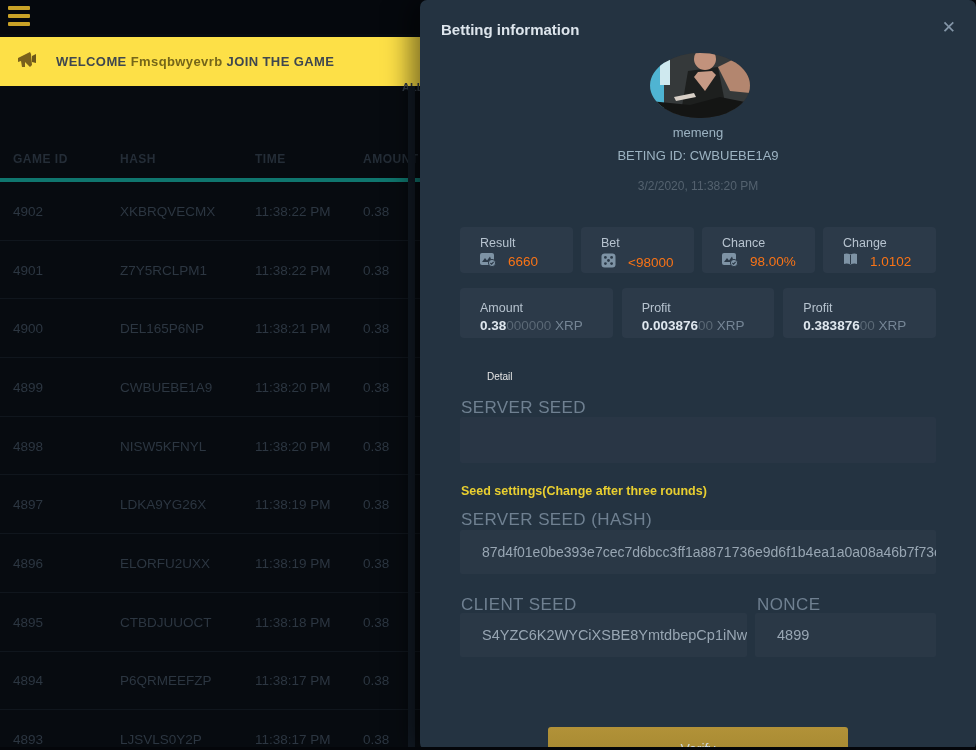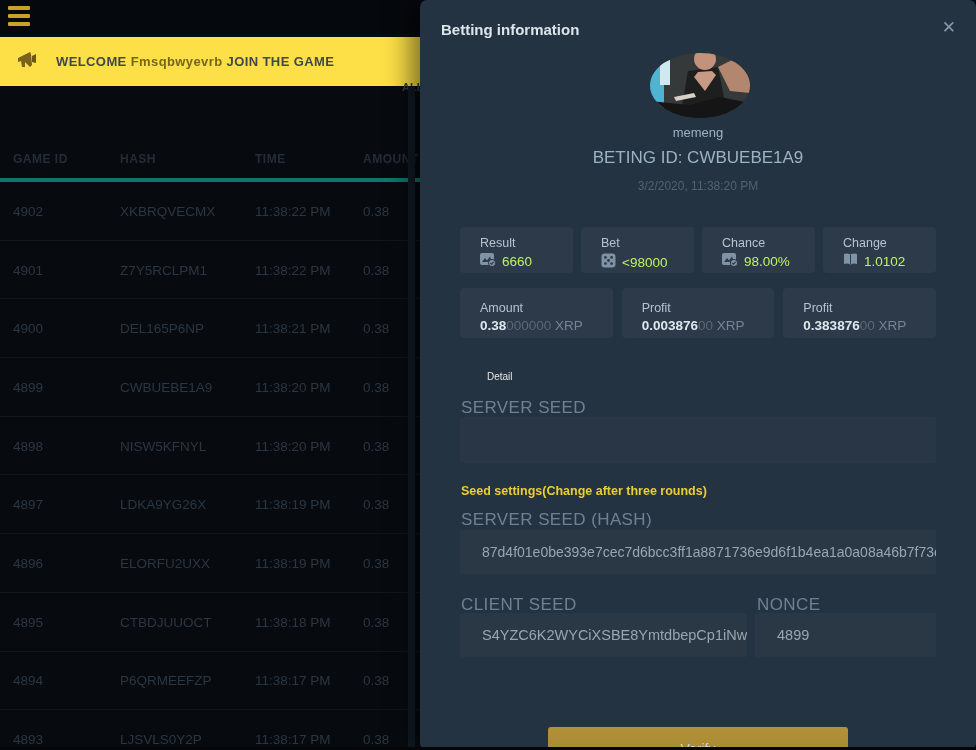--- a/index.html
+++ b/index.html
@@ -36,29 +36,29 @@
   .modal { position:absolute; left:420px; top:0; width:556px; height:750px; background:#243341;
            box-shadow:-10px 0 26px rgba(0,0,0,.5);border-radius:7px; }
   .m-title { position:absolute; left:21px; top:21px; font-size:15px; font-weight:bold; color:#dde5ec; }
   .m-close { position:absolute; right:20px; top:19px; font-size:17px; color:#8496a8; cursor:pointer; line-height:1; }
 
   .avatar { position:absolute; left:230px; top:53px; width:100px; height:65px; border-radius:50%;
             overflow:hidden; background:#2e3234; }
   .m-user { position:absolute; left:0; top:125px; width:556px; text-align:center;
             font-size:13px; color:#9cb3c2; }
   .m-bid  { position:absolute; left:0; top:148px; width:556px; text-align:center;
-            font-size:17px; color:#9cb3c2; }
+            font-size:13px; color:#9cb3c2; }
   .m-date { position:absolute; left:0; top:179px; width:556px; text-align:center;
             font-size:12px; color:#54626f; }
 
   .stats1 { position:absolute; left:40px; top:227px; width:476px; height:46px; display:flex; gap:8px; }
   .stats2 { position:absolute; left:40px; top:288px; width:476px; height:50px; display:flex; gap:9px; }
   .sbox { flex:1; background:#2c3a49; border-radius:4px; padding:9px 0 0 20px; overflow:hidden; }
   .sbox .lbl { font-size:12.5px; color:#b7c3cf; }
-  .sbox .val { margin-top:3px; font-size:13.5px; color:#bef264; display:flex; align-items:center; gap:6px; }
+  .sbox .val { margin-top:3px; font-size:13.5px; color:#f97316; display:flex; align-items:center; gap:12px; }
   .sbox .val svg { flex:none; }
   .abox { flex:1; background:#2c3a49; border-radius:4px; padding:13px 0 0 20px; overflow:hidden; }
   .abox .lbl { font-size:12.5px; color:#b7c3cf; }
   .abox .val { margin-top:3px; font-size:13.5px; }
   .abox .b { font-weight:bold; color:#dfe7ee; }
   .abox .d { color:#5a6875; }
   .abox .cur { color:#758595;margin-top:16px; }
 
   .m-detail { position:absolute; left:41px; top:371px; font-size:10px; color:#e5e5e5;margin-left:26px; }
   .seclbl  { position:absolute; font-size:17px; letter-spacing:.4px; color:#6f8091; }

